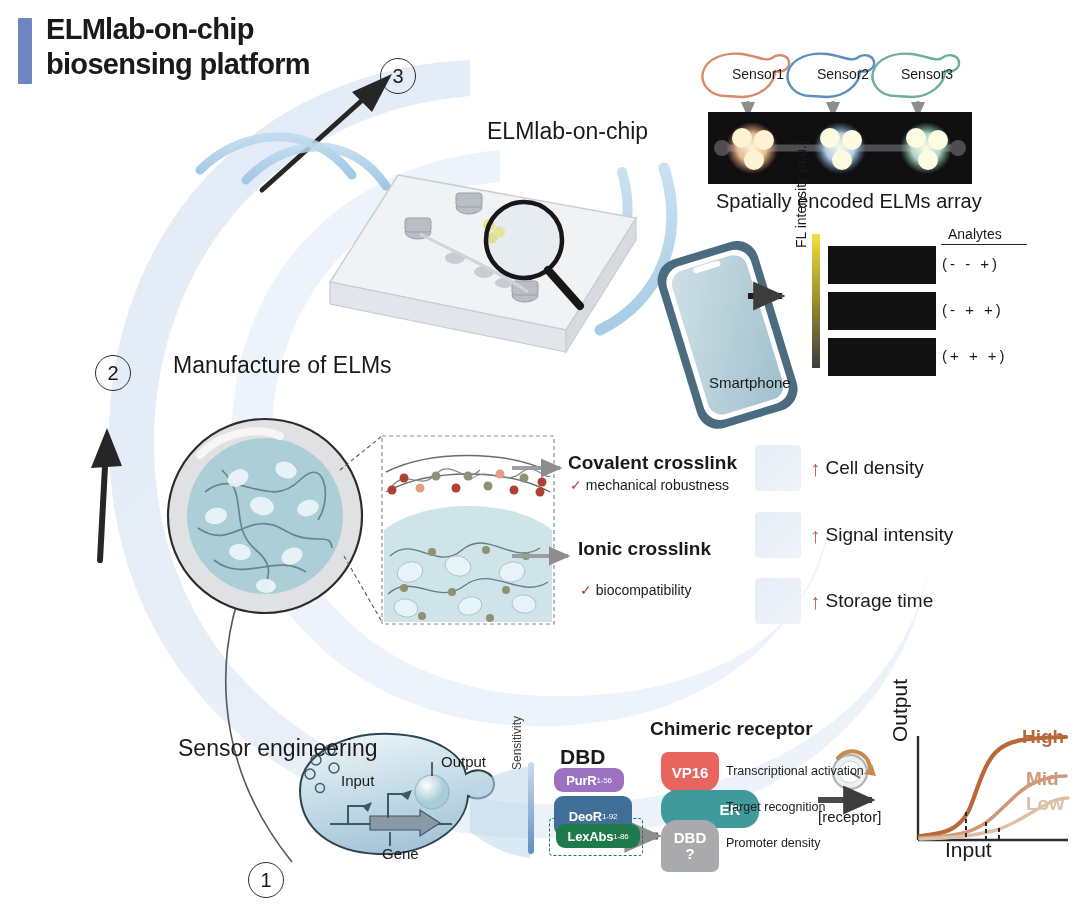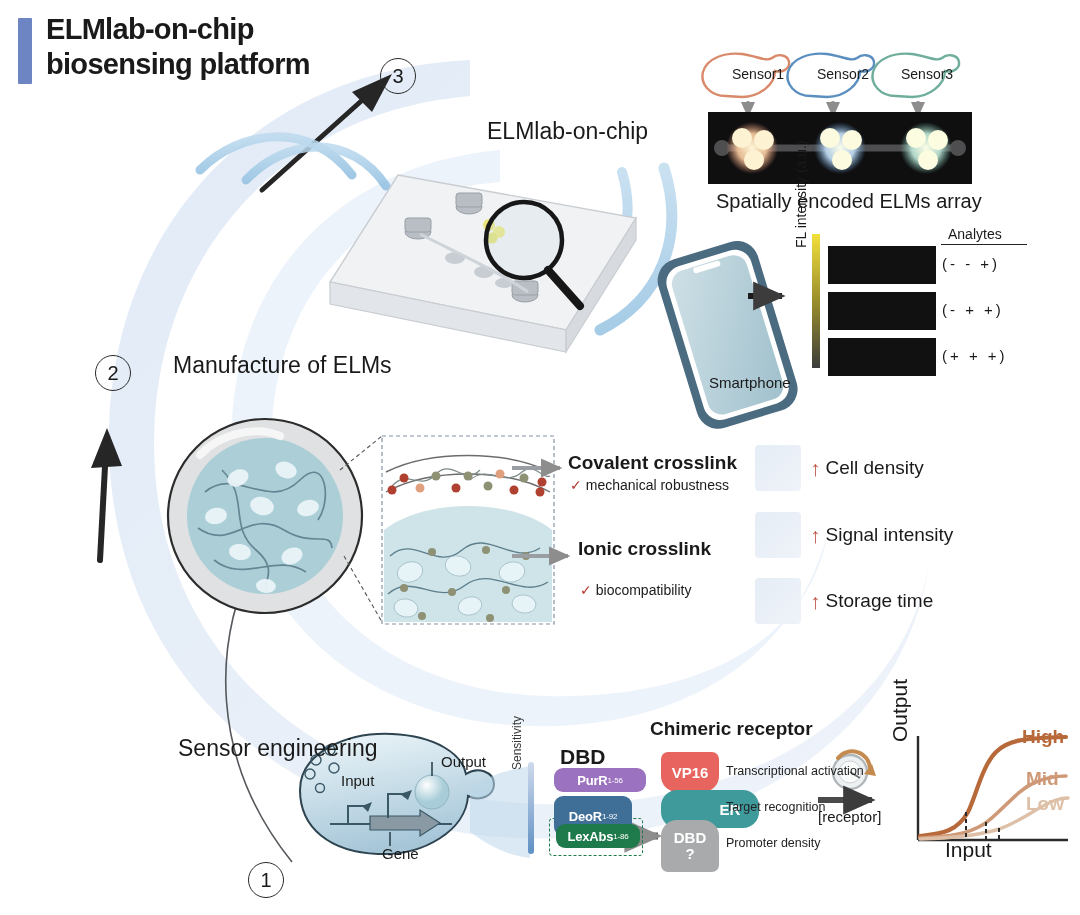--- a/index.html
+++ b/index.html
@@ -48,21 +48,21 @@
   #badge-signal{left:755px;top:512px;}
   #badge-storage{left:755px;top:578px;}
 
   
   #h-dbd{left:560px;top:745px;font-size:21px;font-weight:bold;}
   #h-chimeric{left:650px;top:718px;font-size:19px;font-weight:bold;}
   .dbd-pill{position:absolute;border-radius:9px;color:#fff;font-size:13px;font-weight:bold;
             display:flex;align-items:center;justify-content:center;white-space:nowrap;
             letter-spacing:-.2px;}
   .dbd-pill sub{font-size:8px;font-weight:normal;}
-  #pill-purr{left:554px;top:768px;width:92px;height:24px;background:#9b72bf;}
+  #pill-purr{left:554px;top:768px;width:70px;height:24px;background:#9b72bf;}
   #pill-deor{left:554px;top:796px;width:78px;height:40px;background:#3f6e96;}
   #pill-lexa{left:556px;top:824px;width:84px;height:24px;background:#1e7a4a;}
   #lexa-box{left:549px;top:818px;width:92px;height:36px;border:1.4px dashed #1e7a4a;border-radius:4px;}
   #sens-label{left:510px;top:770px;font-size:12px;transform:rotate(-90deg);
               transform-origin:left top;white-space:nowrap;color:#3a3a3a;}
   #sens-bar{left:528px;top:762px;width:6px;height:92px;border-radius:3px;
             background:linear-gradient(to bottom,#cfdaec,#5f8fc4);}
   .recep-blk{position:absolute;width:58px;display:flex;align-items:center;justify-content:center;
              color:#fff;font-weight:bold;font-size:15px;}
   #rb-vp16{left:661px;top:752px;height:40px;background:#e8645e;border-radius:7px 7px 16px 16px;}

